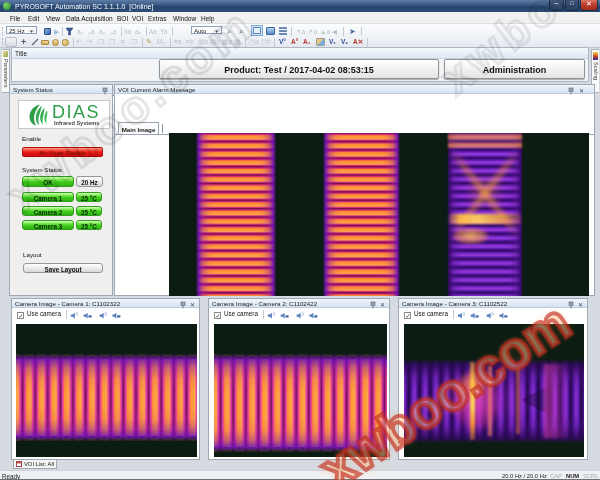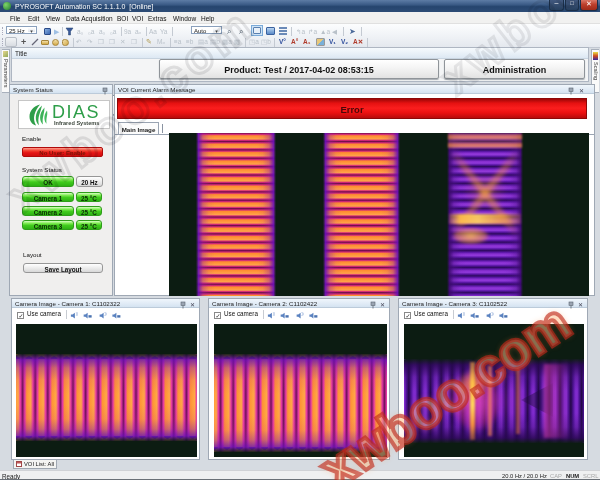--- a/index.html
+++ b/index.html
@@ -233,21 +233,20 @@
 <div class="a greybtn" id="savebtn">Save Layout</div>
 </div>
 
 <div class="a panel" id="voipanel">
 <div class="phdr">VOI Current Alarm Message</div>
 <span class="pin" style="right:21px;"><svg width="6" height="8" viewBox="0 0 6 8">
         <rect x="1" y="1" width="4" height="3.5" fill="#9aa4b2" stroke="#5a6470" stroke-width=".6"></rect>
         <line x1="3" y1="4.5" x2="3" y2="7.5" stroke="#5a6470" stroke-width=".8"></line>
       </svg></span>
     <span class="pin" style="right:10px;color:#445;">✕</span>
-<div class="a" id="errbar">Error</div>
 <div class="a" id="mitabline"></div>
 <div class="a" id="mitab">Main Image</div>
     <div class="a" style="left:47px;top:39px;width:1px;height:9px;background:#8a94a2;"></div>
 <div class="a" id="mainimg" style="top:48px;height:163px;">
   <div class="vcol" style="left:27px;width:80px;"></div>
   <div class="vcol" style="left:154px;width:77px;"></div>
   <div class="vcol3" style="left:278px;width:76px;"></div>
   <div class="a" style="left:279px;top:0;width:74px;height:15px;background:repeating-linear-gradient(180deg,rgba(90,20,120,0) 0px,rgba(255,140,50,.6) 2px,rgba(255,160,60,.7) 5px,rgba(90,20,120,0) 8.4px);filter:blur(.8px);"></div>
   <div class="a" style="left:284px;top:30px;width:64px;height:56px;background:radial-gradient(ellipse 50% 50% at 50% 50%,rgba(255,150,40,.3),rgba(255,150,40,0) 70%);filter:blur(2px);"></div>
   <div class="a xbar" style="left:264px;top:57px;width:104px;height:7px;transform:rotate(52deg);"></div>

